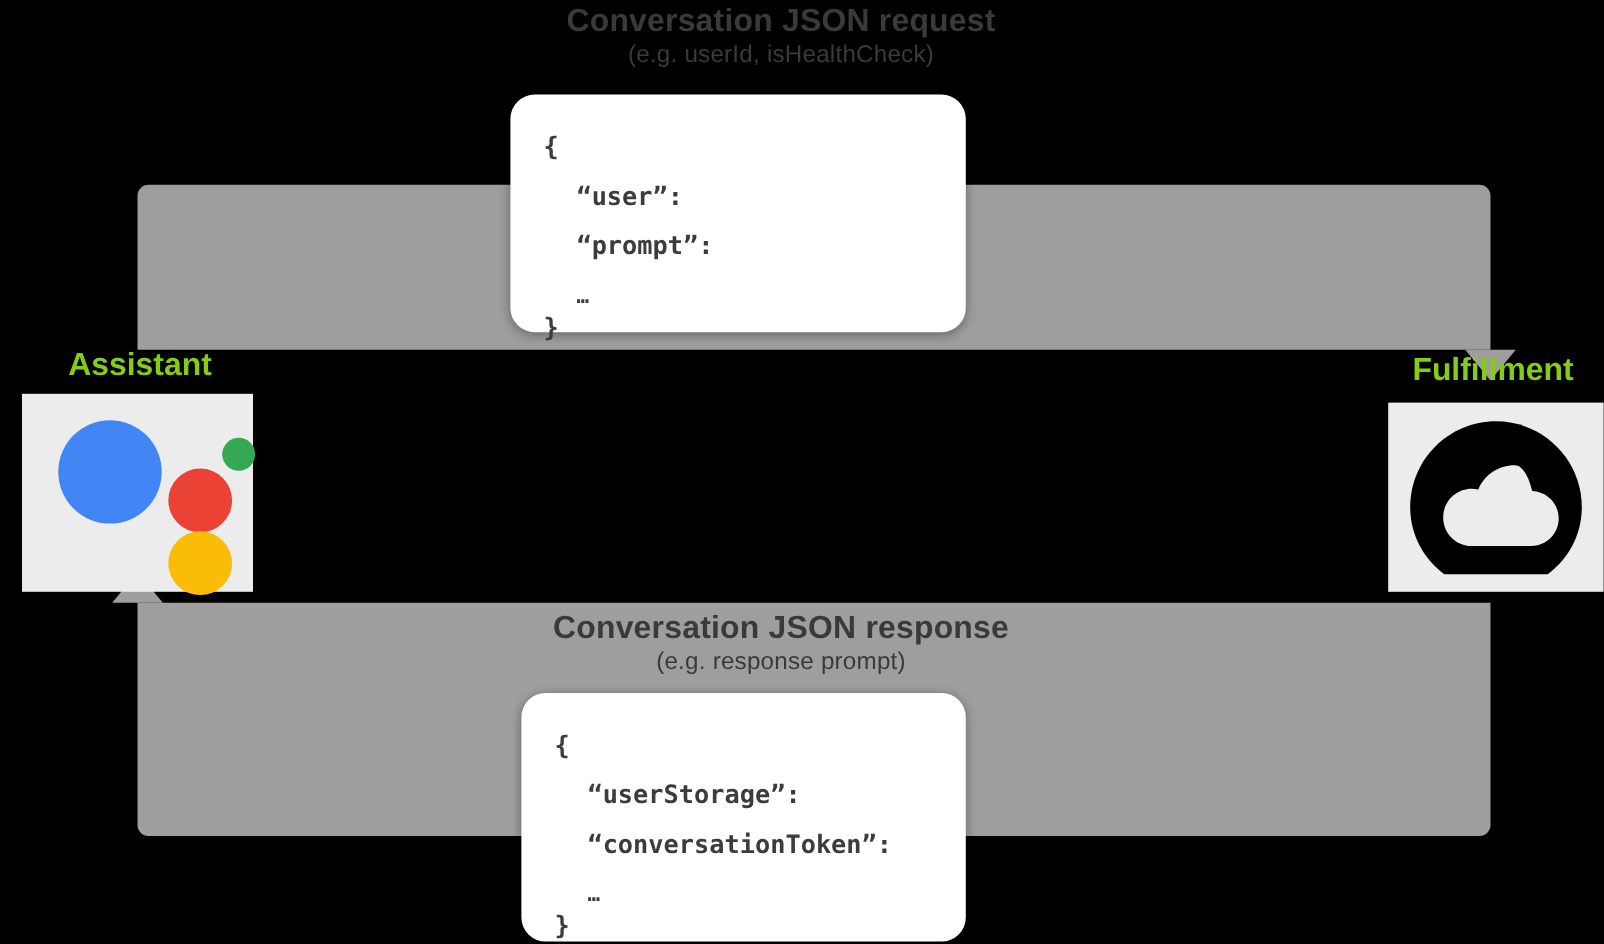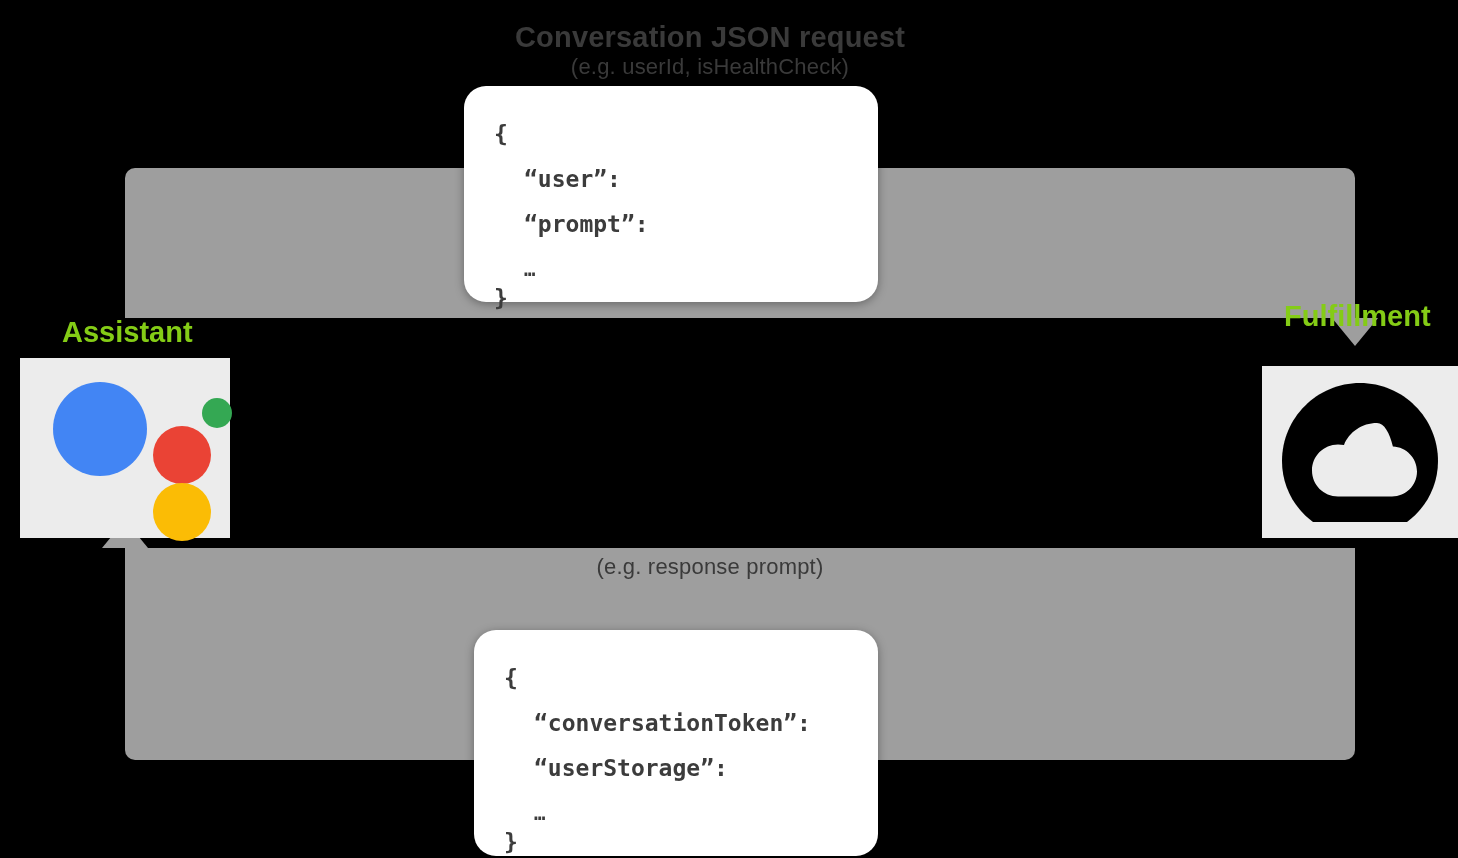--- a/index.html
+++ b/index.html
@@ -99,33 +99,33 @@
   .flow-label .line1 {
     display: block;
     font-size: 29px;
     font-weight: 700;
   }
   .flow-label .line2 {
     display: block;
     font-size: 22px;
     font-weight: 400;
   }
-  .label-request  { left: 380px; top: 20px;  width: 660px; }
+  .label-request  { left: 380px; top: 2px;  width: 660px; }
   .label-response { left: 380px; top: 554px; width: 660px; }
 
   
   .node-caption {
     position: absolute;
     color: #84cc16;
     font-size: 29px;
     font-weight: 700;
     white-space: nowrap;
   }
   .caption-assistant   { left: 62px;   top: 316px; }
-  .caption-fulfillment { left: 1284px; top: 300px; }
+  .caption-fulfillment { left: 1284px; top: 320px; }
 
   
   .json-card {
     position: absolute;
     background: #ffffff;
     border-radius: 22px;
     box-shadow: 0 2px 10px rgba(0,0,0,0.35);
     font-family: "DejaVu Sans Mono", "Liberation Mono", monospace;
     color: #3c3c3c;
     font-size: 23px;
@@ -167,32 +167,33 @@
       <path fill="#ececec" d="M103 46 C88 46 75 55 70 68 C68 67.6 66 67.4 64 67.4 C49.6 67.4 38 79 38 93.4 C38 107.8 49.6 119.4 64 119.4 L118 119.4 C131.8 119.4 143 108.2 143 94.4 C143 80.9 132.3 69.9 118.9 69.4 C115.6 56.0 110.2 46 103 46 Z"></path>
     </svg>
   </div>
 
   <div class="flow-label label-request">
     <span class="line1">Conversation JSON request</span>
     <span class="line2">(e.g. userId, isHealthCheck)</span>
   </div>
 
   <div class="flow-label label-response">
+    <span class="line1">Conversation JSON response</span>
     <span class="line2">(e.g. response prompt)</span>
   </div>
 
   <div class="json-card json-card-request">
     <div class="json-line">{</div>
     <div class="json-line indent">“user”:</div>
     <div class="json-line indent">“prompt”:</div>
     <div class="json-line indent ellipsis">…</div>
     <div class="json-line">}</div>
   </div>
 
   <div class="json-card json-card-response">
     <div class="json-line">{</div>
+    <div class="json-line indent">“userStorage”:</div>
     <div class="json-line indent">“conversationToken”:</div>
-    <div class="json-line indent">“userStorage”:</div>
     <div class="json-line indent ellipsis">…</div>
     <div class="json-line">}</div>
   </div>
 
 </div>
 
 </body></html>

